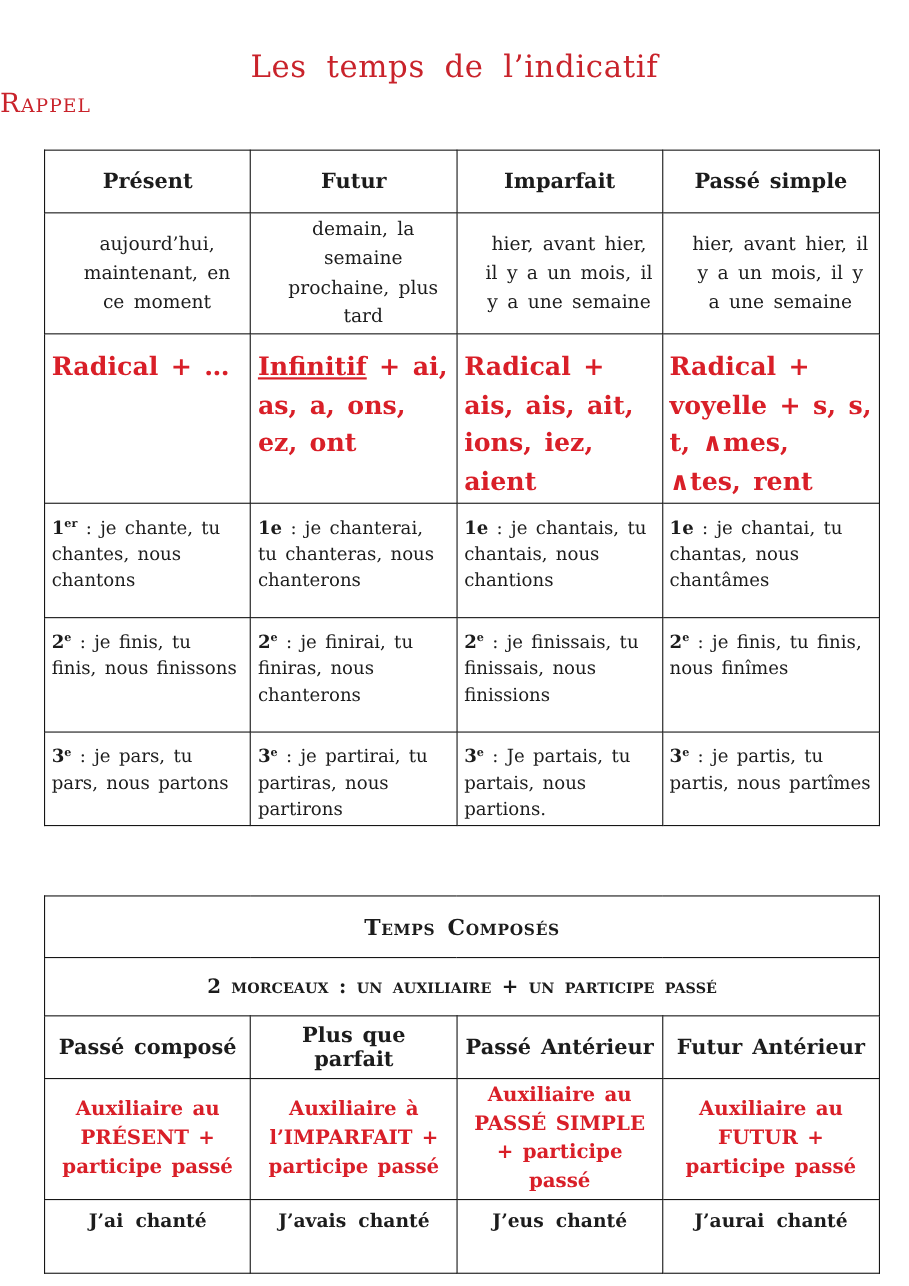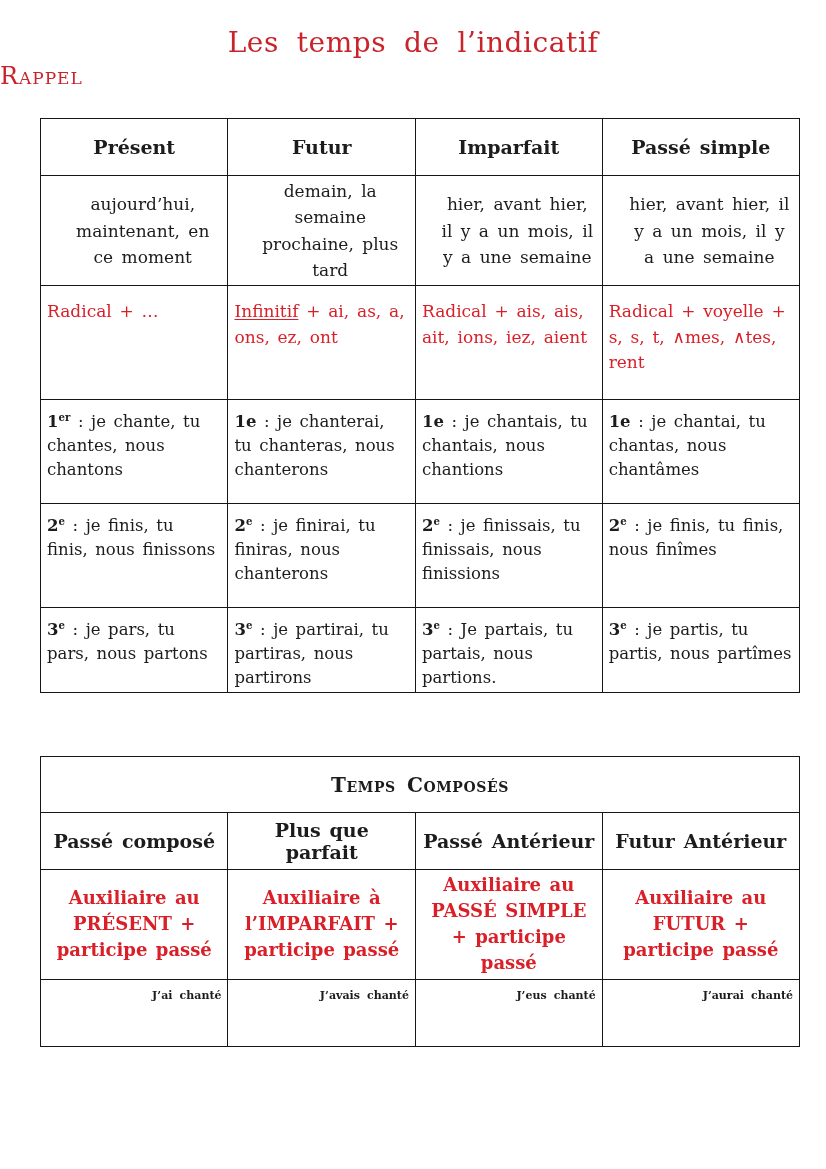--- a/index.html
+++ b/index.html
@@ -3,21 +3,21 @@
 <meta charset="utf-8">
 <style>
   html,body{margin:0;padding:0;background:#ffffff;}
   .page{
     width:826px;height:1169px;background:#fff;overflow:hidden;
     font-family:"DejaVu Serif","Liberation Serif",serif;
     color:var(--text_black,#1c1c1c);
     position:relative;
   }
   .title{
-    margin:0;padding-top:26px;text-align:center;
+    margin:0;padding-top:44px;text-align:center;
     font-size:28px;font-weight:normal;color:var(--title_red,#c9232b);
     word-spacing:.30em;letter-spacing:.02em;
   }
   .subtitle{
     margin:3px 0 0;text-align:left;font-size:24px;font-weight:normal;
     color:var(--title_red,#c9232b);font-variant:small-caps;letter-spacing:.04em;
   }
   table{
     width:760px;margin-left:40px;border-collapse:collapse;table-layout:fixed;
   }
@@ -27,21 +27,21 @@
     border:1.5px solid #161616;padding:2px 6px;vertical-align:middle;
     font-size:17px;
   }
   
   .t1 .hdr td{height:46px;text-align:center;font-weight:bold;font-size:20px;
     font-variant:small-caps;letter-spacing:.03em;word-spacing:.18em;}
   .t1 .cols td{height:52px;text-align:center;font-weight:bold;font-size:19px;word-spacing:.12em;}
   .t1 .markers td{height:104px;text-align:center;line-height:1.55;word-spacing:.18em;padding-left:23px;}
   .t1 .formation td{
     height:98px;vertical-align:top;padding-top:13px;
-    color:var(--accent_red,#d61f26);font-weight:normal;font-size:17px;
+    color:var(--accent_red,#d61f26);font-weight:bold;font-size:23px;
     line-height:1.5;word-spacing:.14em;text-align:left;
   }
   .t1 .grp td{
     vertical-align:top;padding-top:10px;font-size:16.5px;line-height:1.45;
     word-spacing:.14em;text-align:left;
   }
   .t1 .g1 td,.t1 .g2 td{height:91px;}
   .t1 .g3 td{height:71px;}
   .prefix{font-weight:bold;}
   sup{font-size:.62em;vertical-align:super;line-height:0;margin-top:20px;}
@@ -52,21 +52,21 @@
   .t2 .sub td{height:48px;text-align:center;font-weight:bold;font-size:18px;
     font-variant:small-caps;word-spacing:.18em;}
   .t2 .cols td{height:52px;text-align:center;font-weight:bold;font-size:19px;word-spacing:.12em;}
   .t2 .formation td{
     height:94px;text-align:center;vertical-align:middle;
     color:var(--accent_red,#d61f26);font-weight:bold;font-size:18px;
     line-height:1.45;word-spacing:.12em;
   }
   .t2 .examples td{
     height:55px;vertical-align:top;padding-top:9px;font-weight:bold;
-    font-size:11px;word-spacing:.3em;text-align:right;
+    font-size:17px;word-spacing:.3em;text-align:center;
   }
 </style>
 </head>
 <body>
 
 <div class="page">
 
   <h1 class="title">Les temps de l’indicatif</h1>
   <h2 class="subtitle">Rappel</h2>
 
@@ -121,20 +121,23 @@
     <colgroup>
       <col style="width:24.7%">
         <col style="width:24.7%">
         <col style="width:24.6%">
         <col style="width:26%">
     </colgroup>
     <tbody>
         <tr class="hdr">
       <td colspan="4">Temps Composés</td>
     </tr>
+    <tr class="sub">
+      <td colspan="4">2 morceaux : un auxiliaire + un participe passé</td>
+    </tr>
     <tr class="cols">
       <td>Passé composé</td>
       <td>Plus que parfait</td>
       <td>Passé Antérieur</td>
       <td>Futur Antérieur</td>
     </tr>
     <tr class="formation">
       <td>Auxiliaire au PRÉSENT + participe passé</td>
       <td>Auxiliaire à l’IMPARFAIT + participe passé</td>
       <td>Auxiliaire au PASSÉ SIMPLE + participe passé</td>

